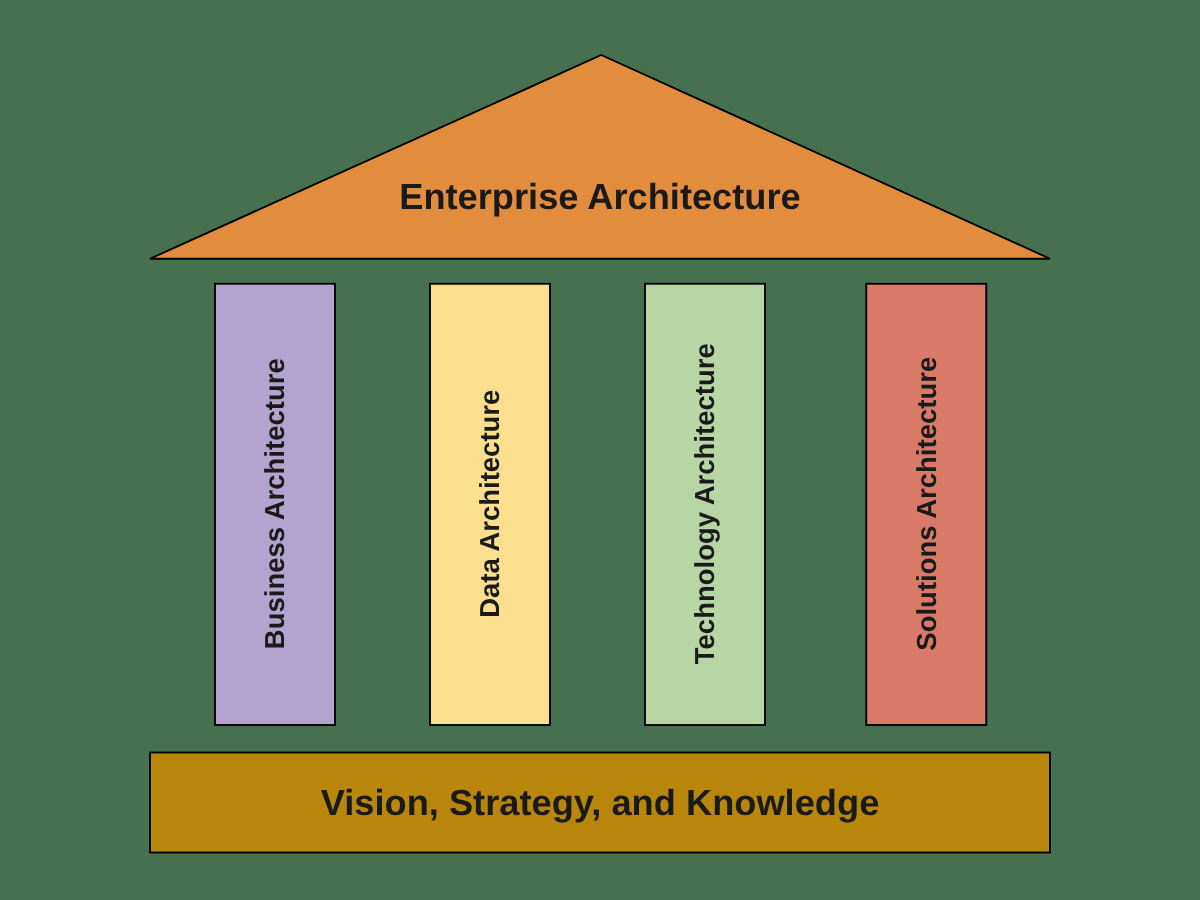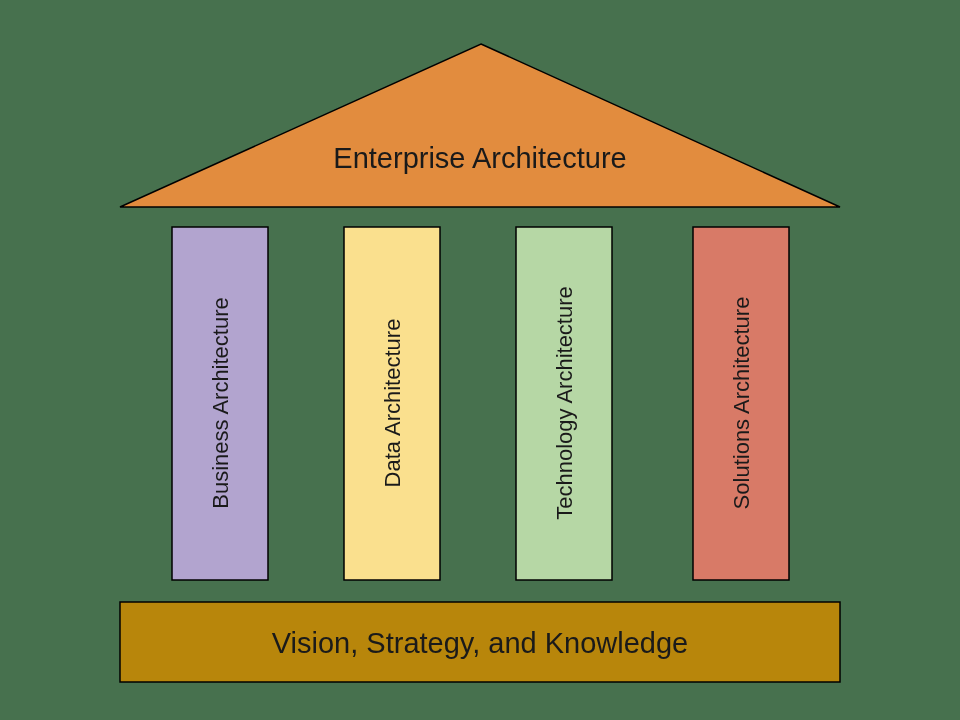--- a/index.html
+++ b/index.html
@@ -10,20 +10,21 @@
     overflow: hidden;
     font-family: "Liberation Sans", sans-serif;
   }
   body {
     background: #47714E;
   }
   .stage {
     position: relative;
     width: 776px;
     height: 720px;
+    font-weight: bold;
   }
   svg text {
     font-family: "Liberation Sans", sans-serif;
   }
   .roof-title {
     font-size: 29px;
   }
   .pillar-label {
     font-size: 22px;
   }

